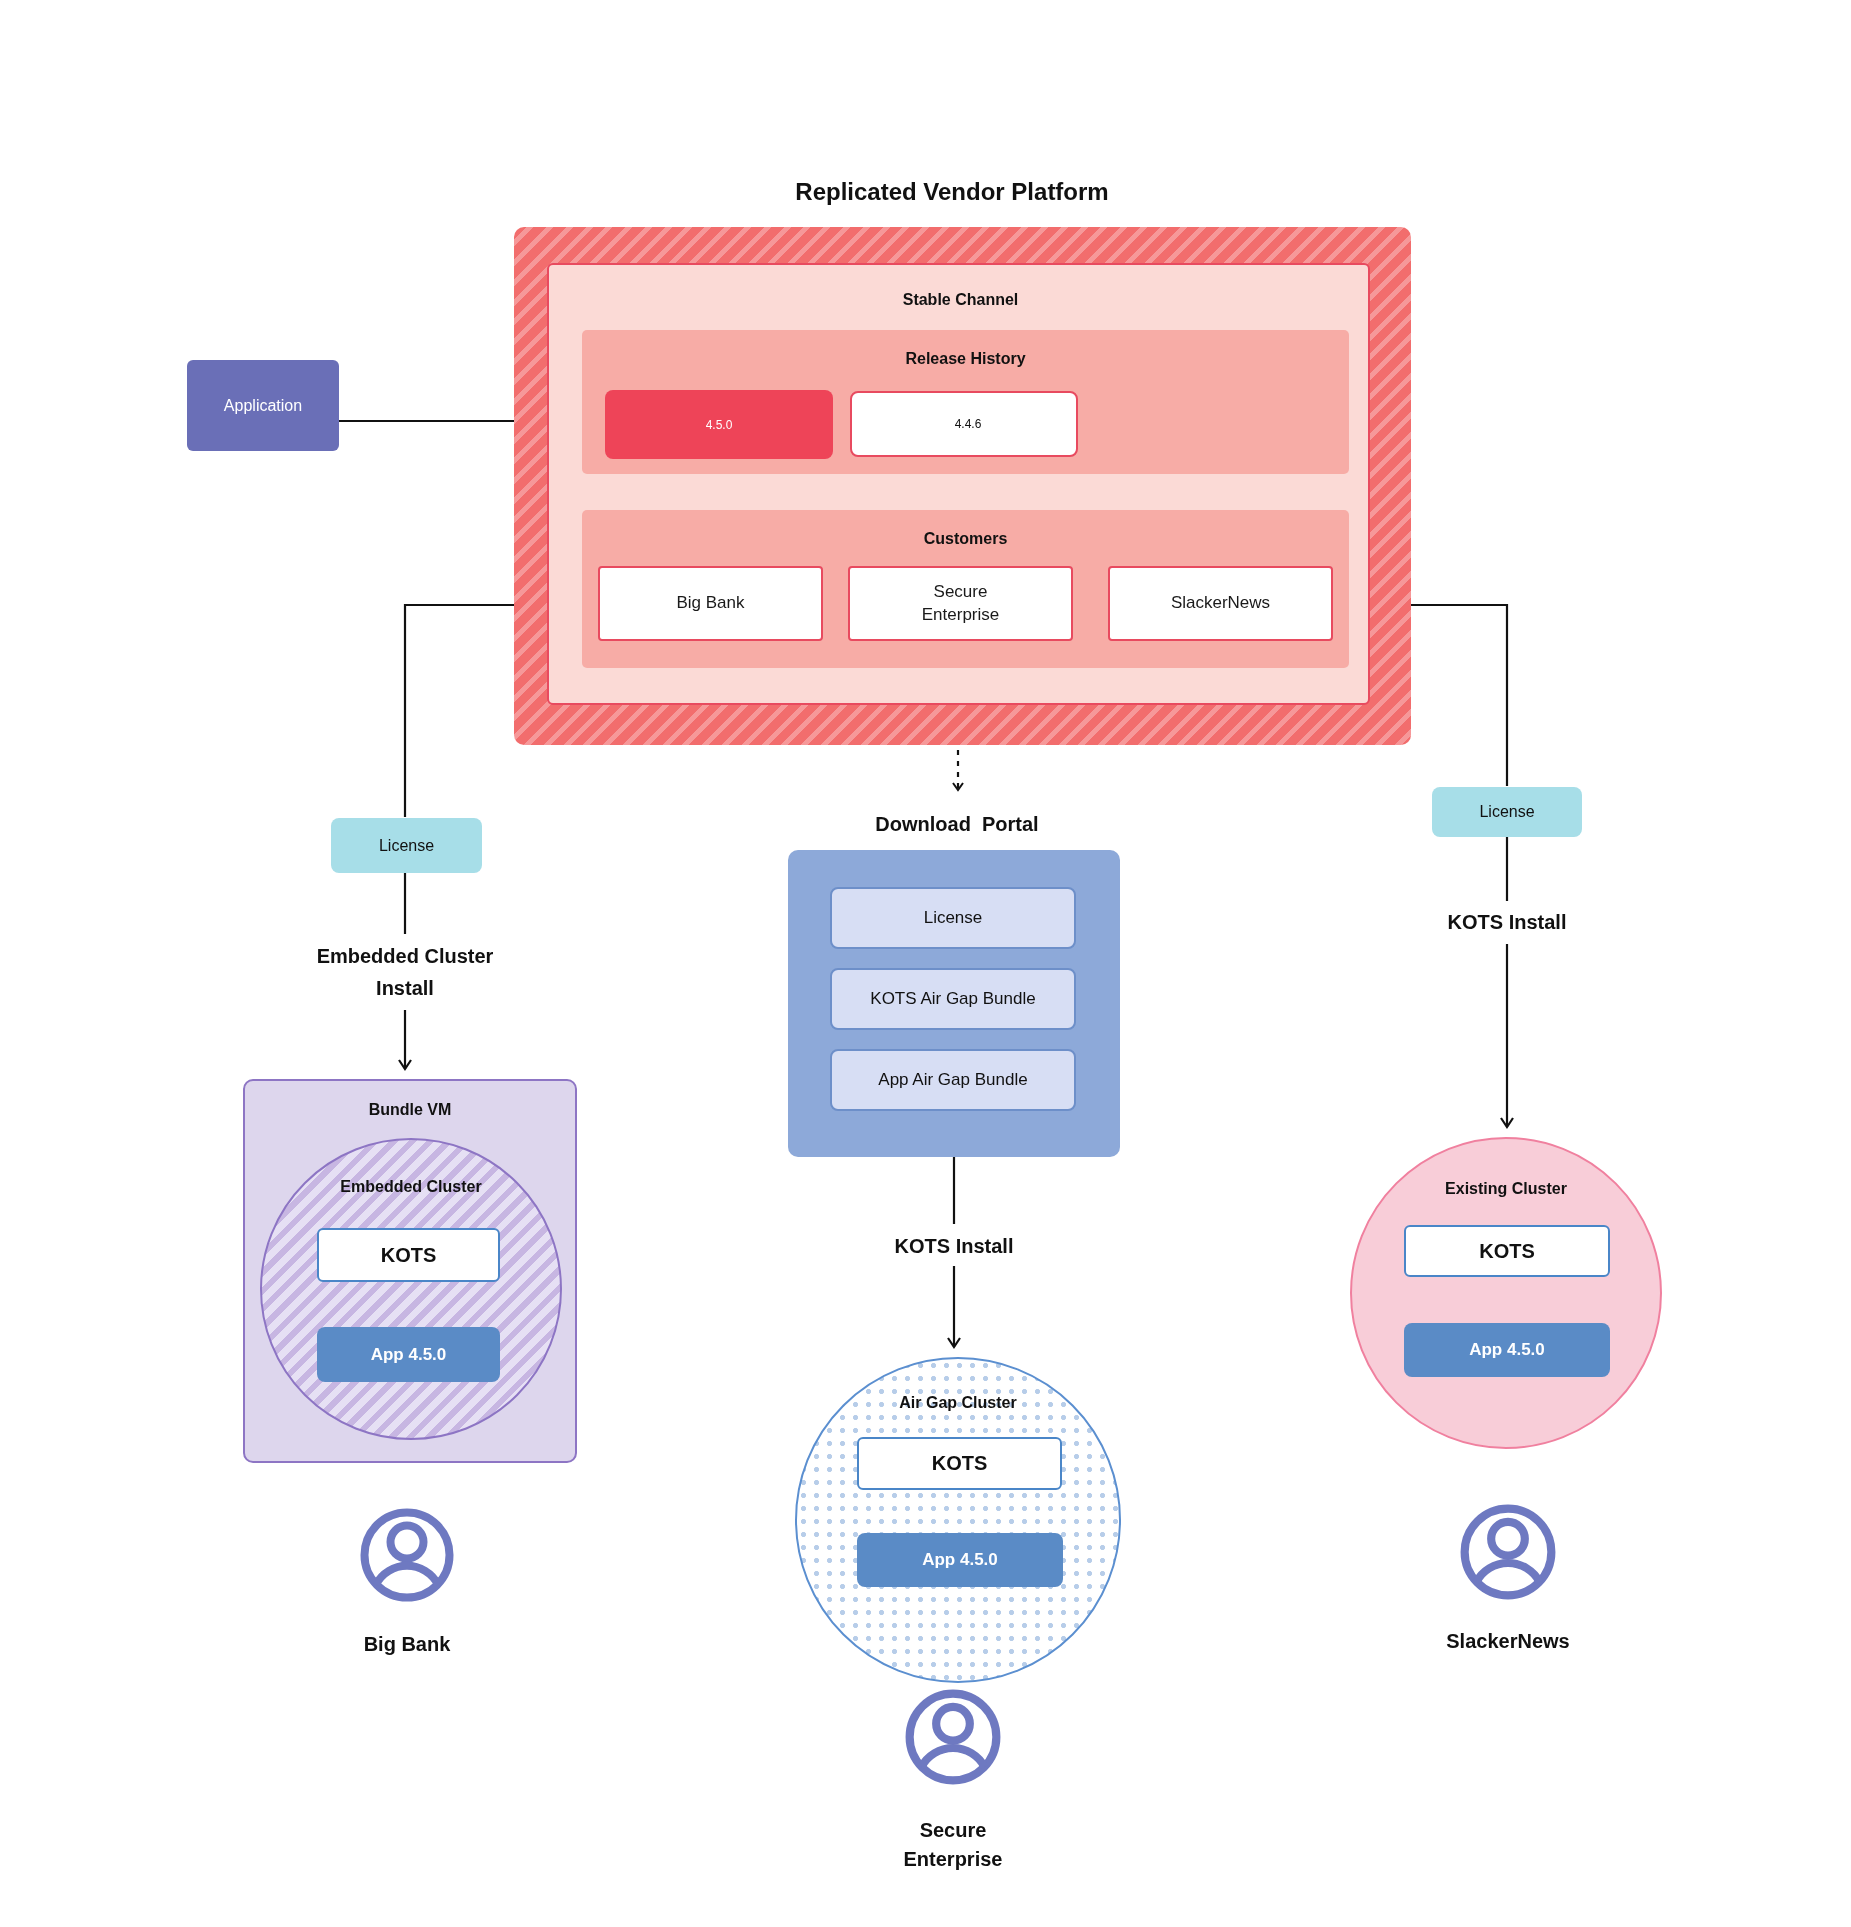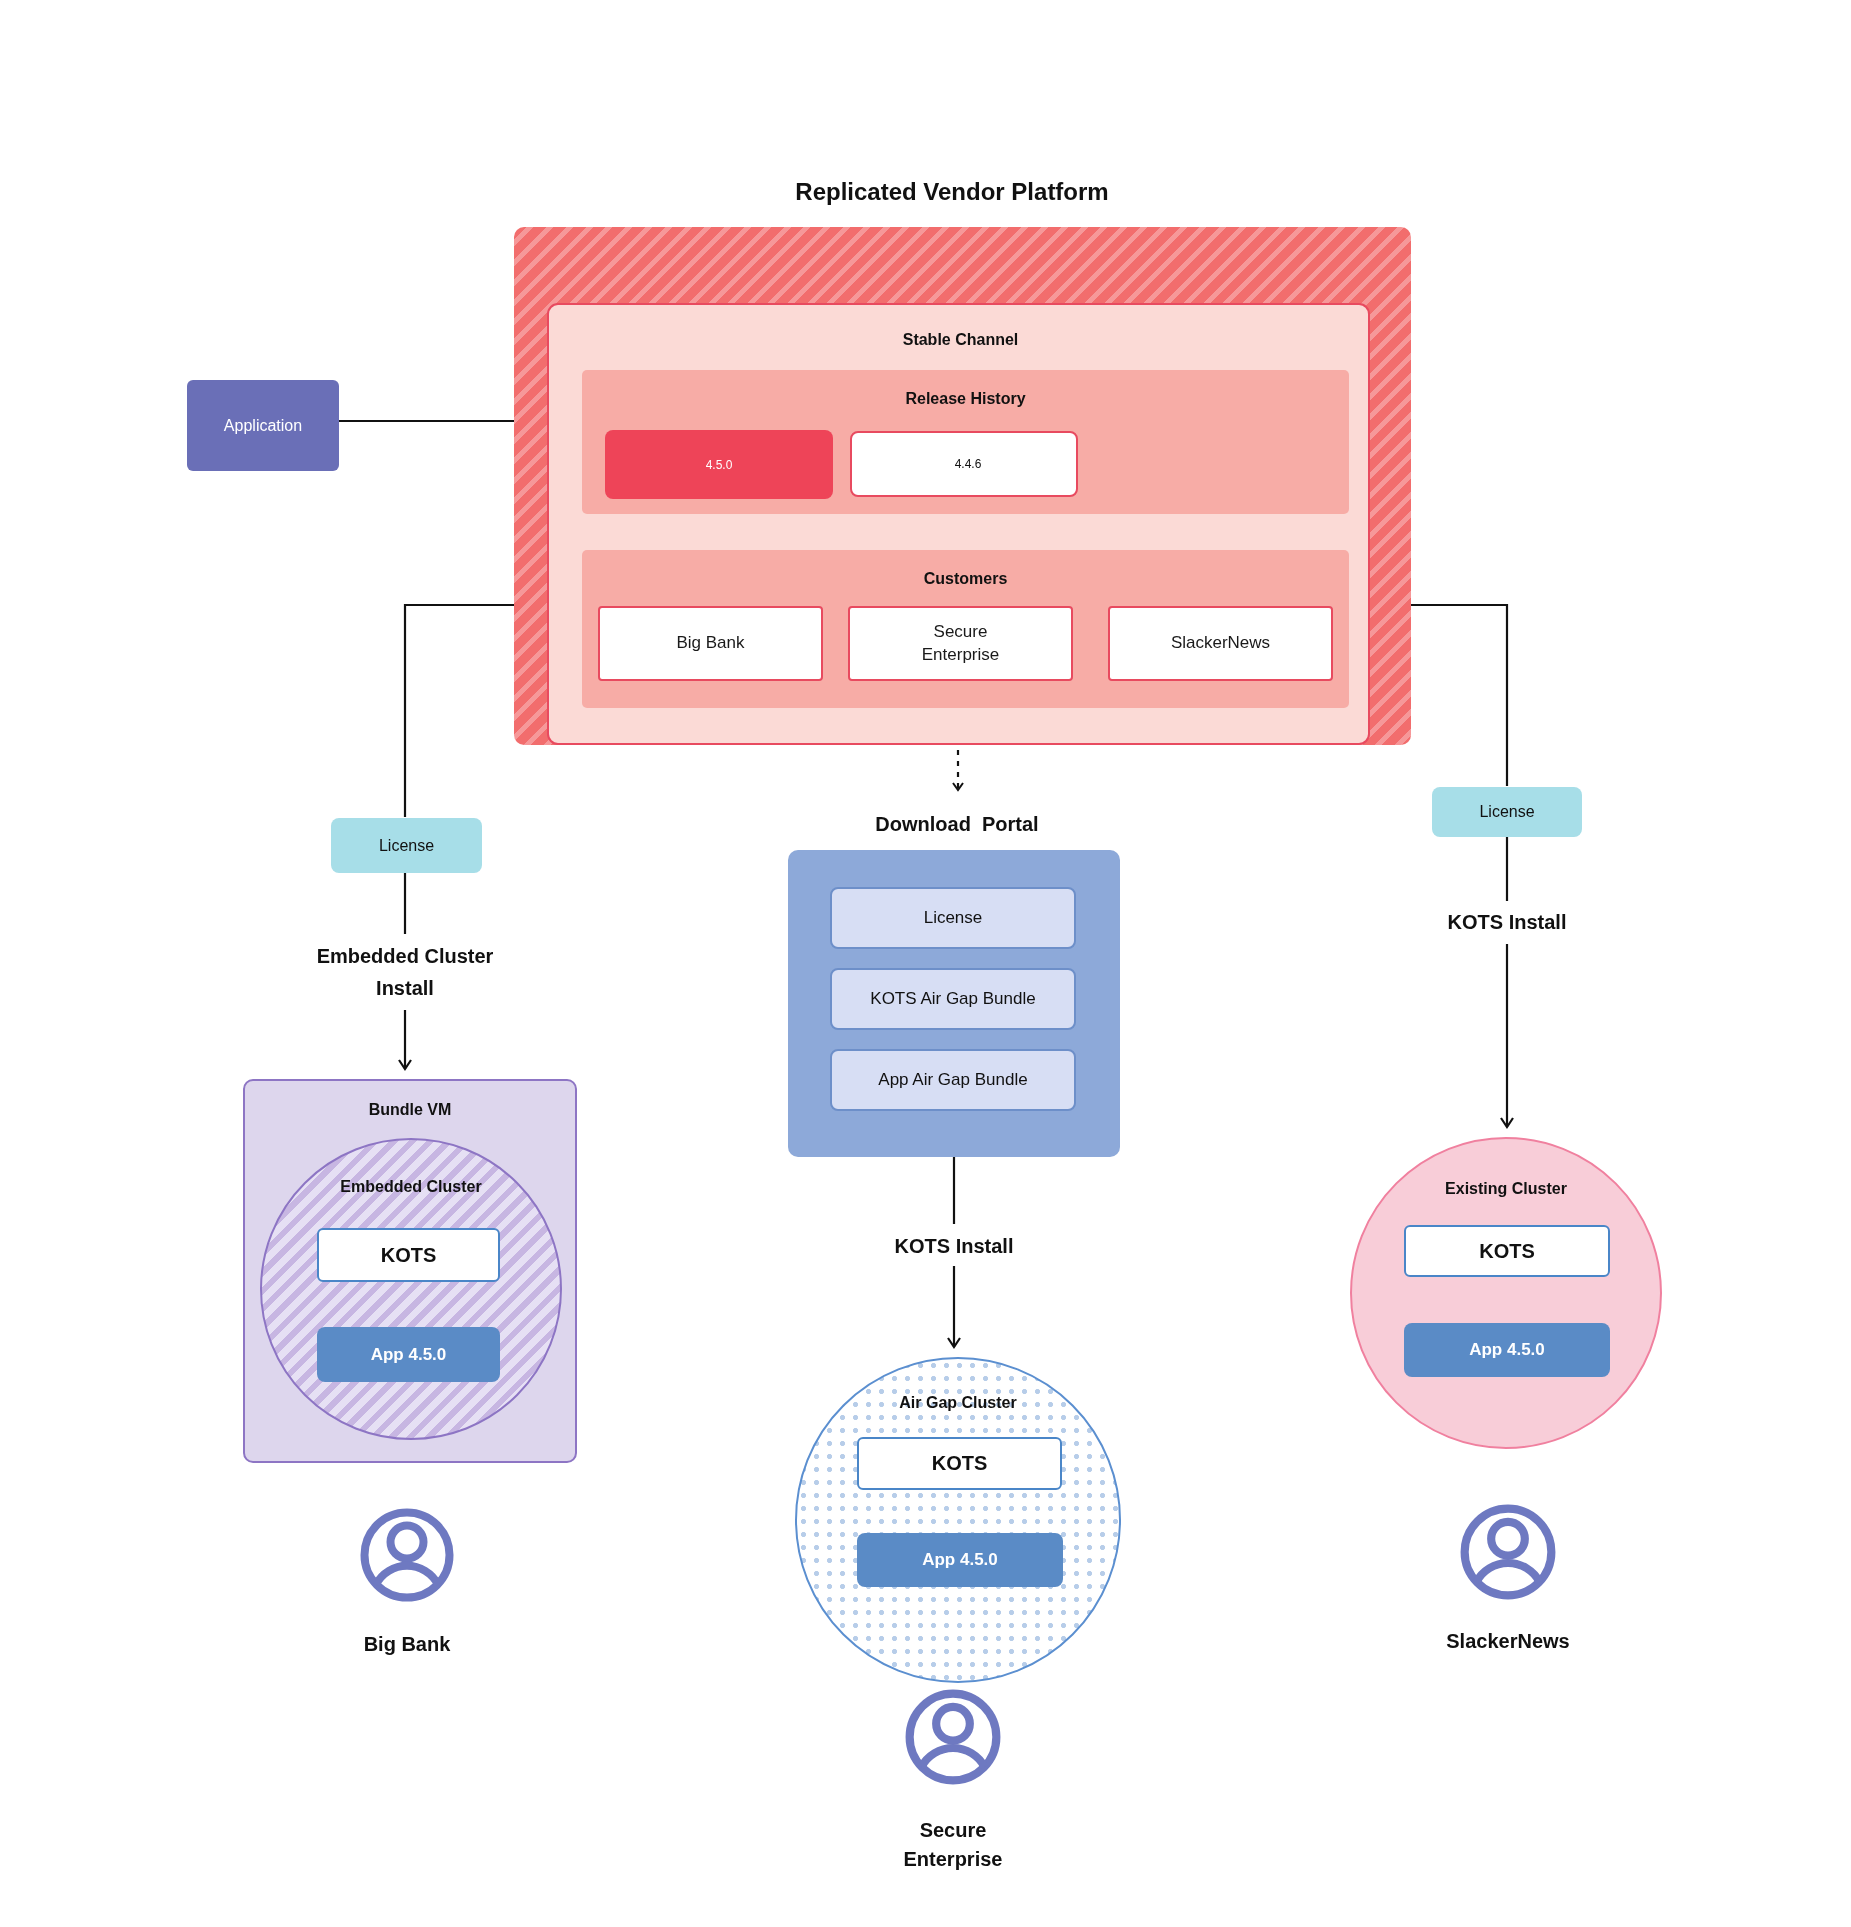--- a/index.html
+++ b/index.html
@@ -24,22 +24,21 @@
   
   .platform-frame {
     background: repeating-linear-gradient(135deg,
       var(--hatch-red-base,#f26d6d) 0px, var(--hatch-red-base,#f26d6d) 9px,
       var(--hatch-red-stripe,#f69899) 9px, var(--hatch-red-stripe,#f69899) 14px);
     border-radius: 10px;
   }
   .stable-box {
     background: var(--pink-light,#fbdad6);
     border: 2px solid var(--accent-red,#e84a5f);
-    border-radius: 11px;
-    margin-top: 40px;
+    border-radius: 6px;
   }
   .band {
     background: var(--pink-band,#f7aca6);
     border-radius: 5px;
   }
   .section-label { font-size: 16px; font-weight: 600; color:#111; }
 
   .release-box {
     display:flex; align-items:center; justify-content:center;
     font-size: 12px; border-radius: 8px;
@@ -144,21 +143,21 @@
 
     <path class="conn" d="M 1331 605 L 1507 605 L 1507 786"></path>
     <path class="conn" d="M 1507 837 L 1507 901"></path>
     <path class="conn" d="M 1507 944 L 1507 1127" marker-end="url(#ah)"></path>
     <path class="conn conn-dashed" d="M 1507 1277 L 1507 1314" marker-end="url(#ahs)"></path>
     <path class="conn conn-dashed" d="M 408 1282 L 408 1318" marker-end="url(#ahs)"></path>
   </svg>
 
   <div class="abs center-text diagram-title node" style="left:652px;top:178px;width:600px;">Replicated Vendor Platform</div>
 
-  <div class="abs application-box node" style="left:187px;top:380px;width:152px;height:91px;">
+  <div class="abs application-box node" style="left:187px;top:360px;width:152px;height:91px;">
     <span>Application</span>
   </div>
 
   <div class="abs platform-frame node" style="left:514px;top:227px;width:897px;height:518px;">
 
     <div class="abs stable-box" style="left:33px;top:36px;width:823px;height:442px;">
 
       <div class="abs center-text section-label" style="left:0;top:26px;width:823px;">Stable Channel</div>
 
       <div class="abs band" style="left:33px;top:65px;width:767px;height:144px;">

